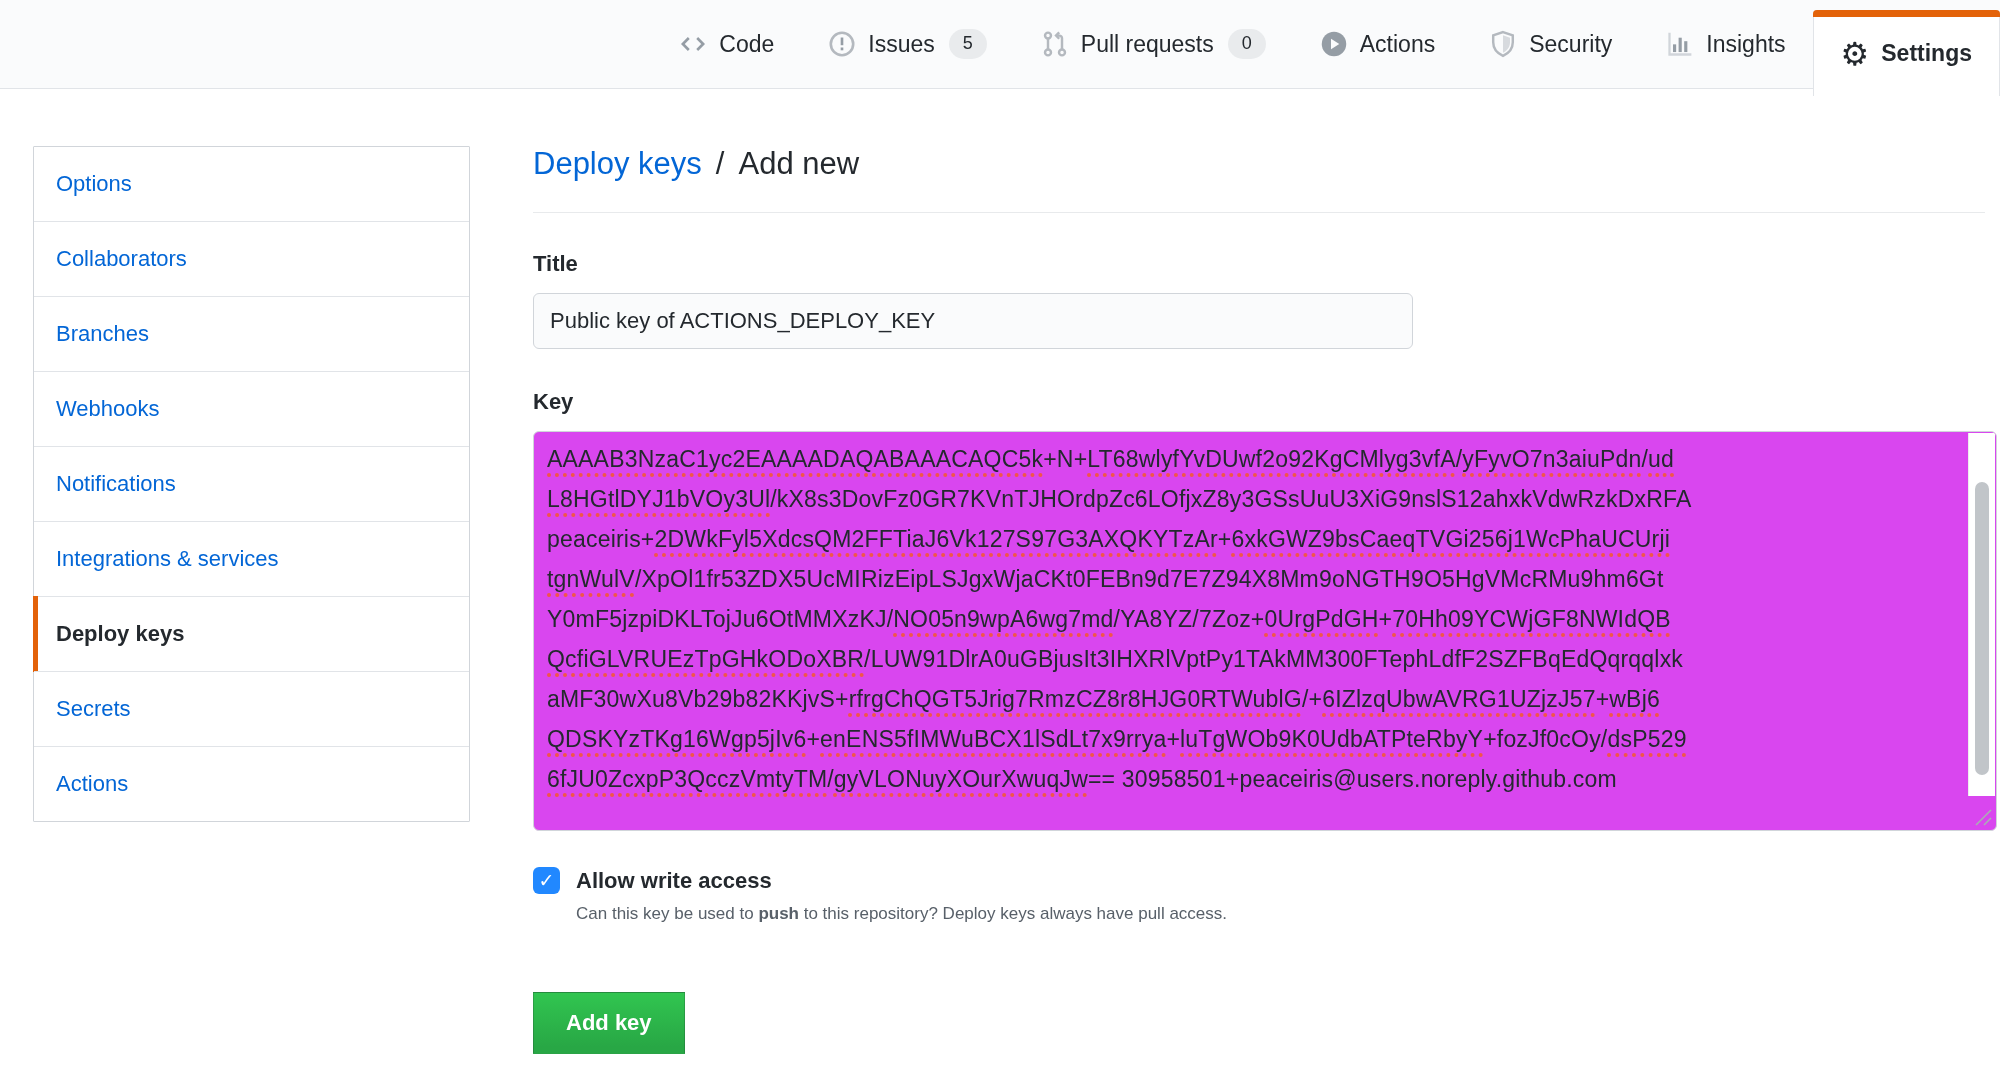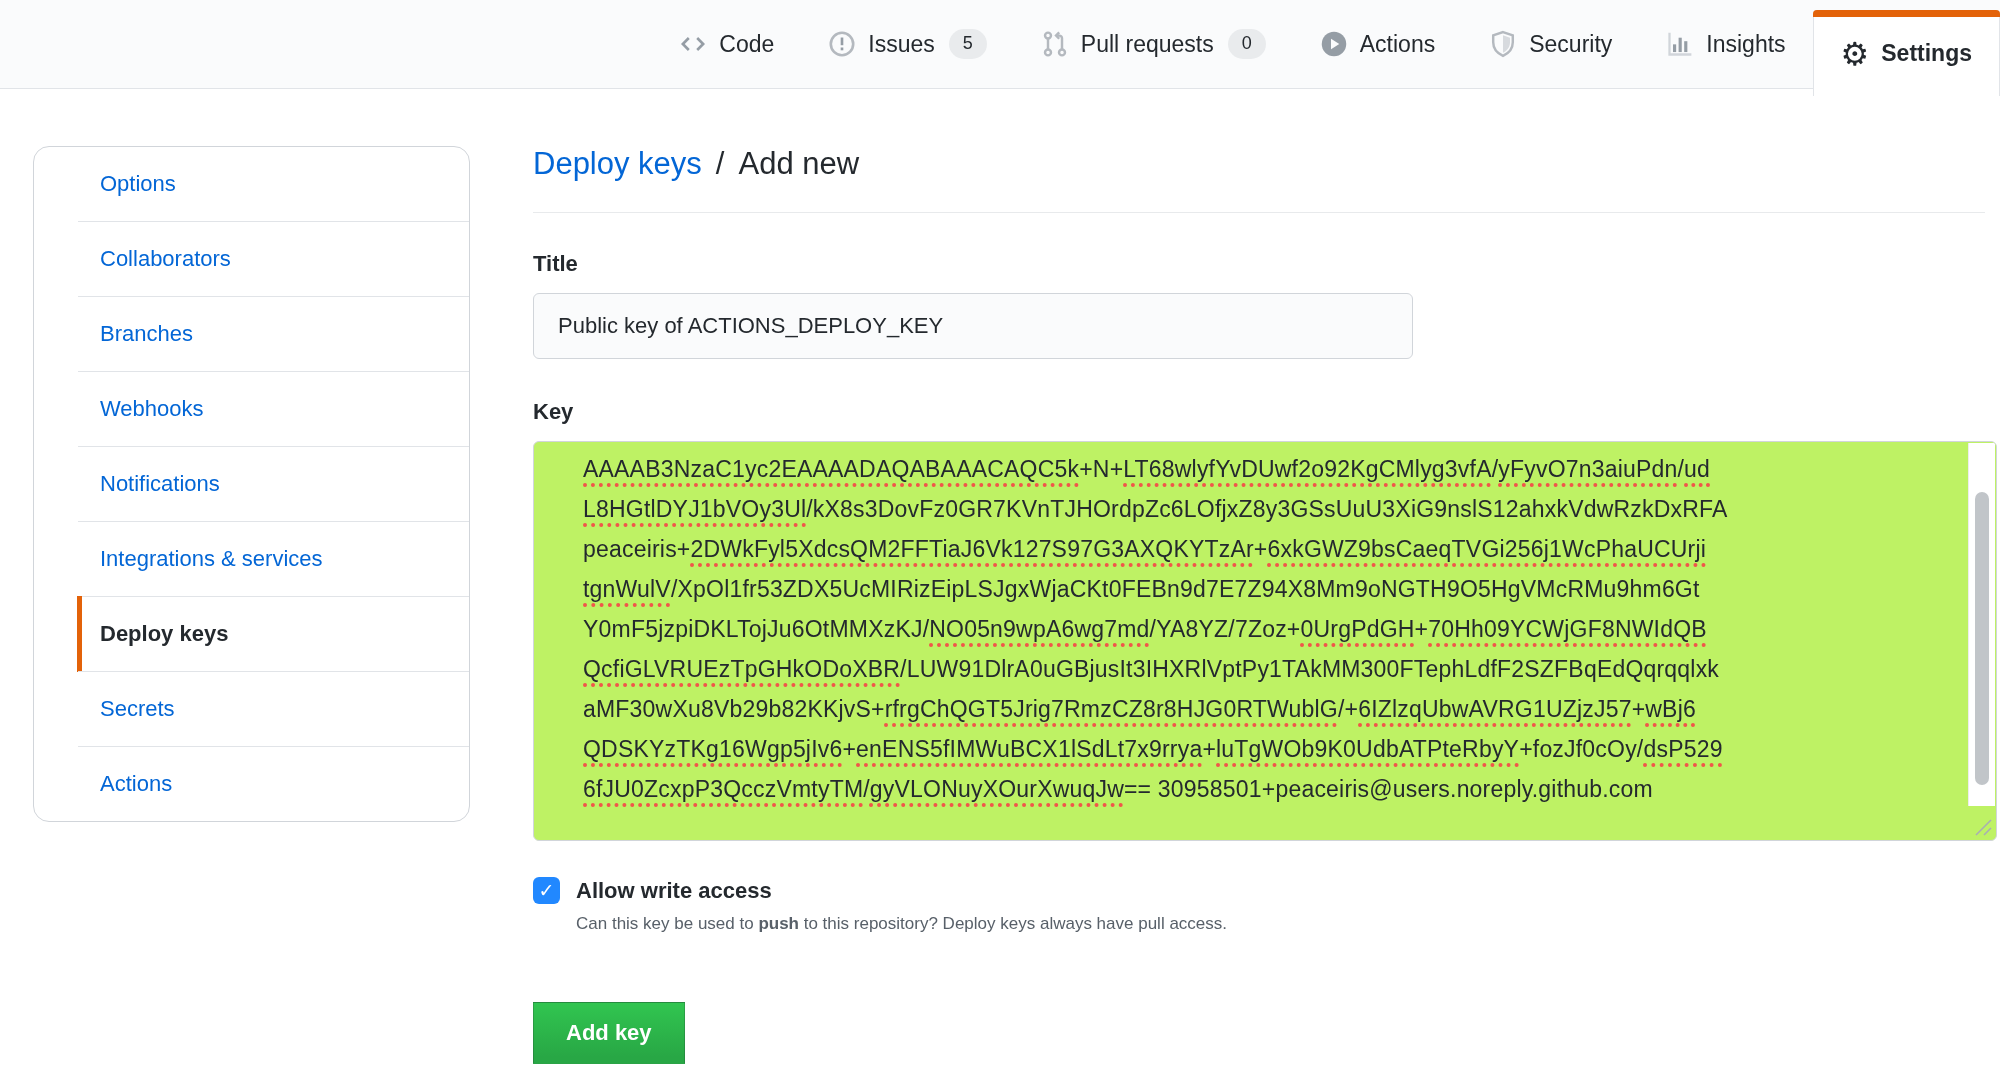--- a/index.html
+++ b/index.html
@@ -20,46 +20,46 @@
   .tab-selected { height:86px; margin-top:10px; background:#fff;
     border:1px solid #e1e4e8; border-bottom:0; border-radius:4px 4px 0 0;
     position:relative; z-index:2; font-weight:600; }
   .tab-selected::before { content:''; position:absolute; top:-1px; left:-1px; right:-1px;
     height:7px; background:#e36209; border-radius:4px 4px 0 0; }
   .gear { font-size:32px; line-height:1; color:#24292e; }
 
   
   .layout { display:flex; align-items:flex-start; padding:50px 15px 0 33px; }
   .sidebar { width:437px; flex:none; }
-  .menu { border:1px solid #d1d5da; border-radius:16px; background:#fff; overflow:visible;padding-left:44px; }
+  .menu { border:1px solid #d1d5da; border-radius:1px; background:#fff; overflow:visible; }
   .menu-item { display:block; position:relative; padding:24px 22px; font-size:22px;
     color:#0366d6; text-decoration:none; cursor:pointer; border-top:1px solid #e1e4e8; }
   .menu-item:first-child { border-top:0; }
   .menu-item.active { color:#24292e; font-weight:700; }
   .menu-item.active::before { content:''; position:absolute; left:-1px; top:-1px;
     bottom:-1px; width:5px; background:#e36209; }
 
   main { flex:1; margin-left:63px; max-width:1452px; }
 
   .page-head { display:flex; align-items:baseline; gap:14px; font-size:31px;
     font-weight:400; padding-bottom:30px; border-bottom:1px solid #e8eaec;
     margin-bottom:38px; }
   .page-head a { color:#0366d6; text-decoration:none; cursor:pointer; }
 
   .field-label { font-size:22px; font-weight:700; margin-bottom:16px; }
   .group-title { margin-bottom:0; }
   .group-key { margin-top:40px; }
 
-  .title-input { width:880px; height:66px; font-size:22px; color:#24292e;
+  .title-input { width:880px; height:56px; font-size:22px; color:#24292e;
     font-family:"Liberation Sans","DejaVu Sans",sans-serif;
-    padding:0 24px; background:#fafbfc; border:1px solid #d1d5da; border-radius:6px;
+    padding:0 16px; background:#fafbfc; border:1px solid #d1d5da; border-radius:6px;
     outline:none; }
 
-  .key-box { position:relative; width:1464px; height:400px; background:#bef264;
-    border:1px solid #d1d5da; border-radius:6px; overflow:hidden; cursor:text;padding-left:36px; }
+  .key-box { position:relative; width:1464px; height:400px; background:#d946ef;
+    border:1px solid #d1d5da; border-radius:6px; overflow:hidden; cursor:text; }
   .key-content { padding:7px 44px 7px 13px; }
   .key-line { white-space:pre; overflow:hidden; line-height:40px; font-size:23px;
     letter-spacing:0.2px; color:#24292e; }
   .sp { text-decoration-line:underline; text-decoration-style:dotted;
     text-decoration-color:#f0564a; text-decoration-thickness:3.5px;
     text-underline-offset:6px; }
   .scroll-gutter { position:absolute; top:1px; right:1px; bottom:34px; width:27px;
     background:#ffffff; border-left:1px solid #ededed; }
   .scroll-thumb { position:absolute; left:6px; top:49px; width:14px; height:293px;
     background:#c1c5c9; border-radius:7px; cursor:pointer; }

